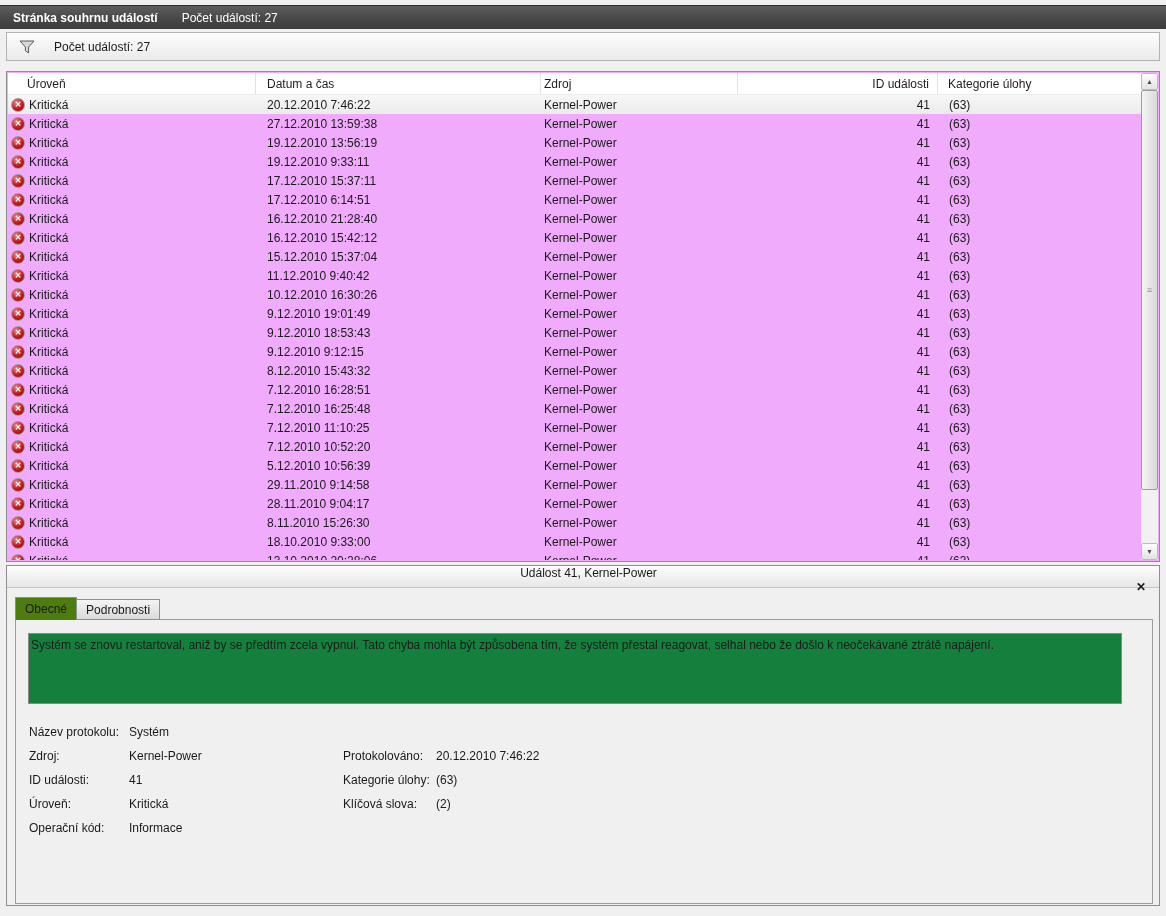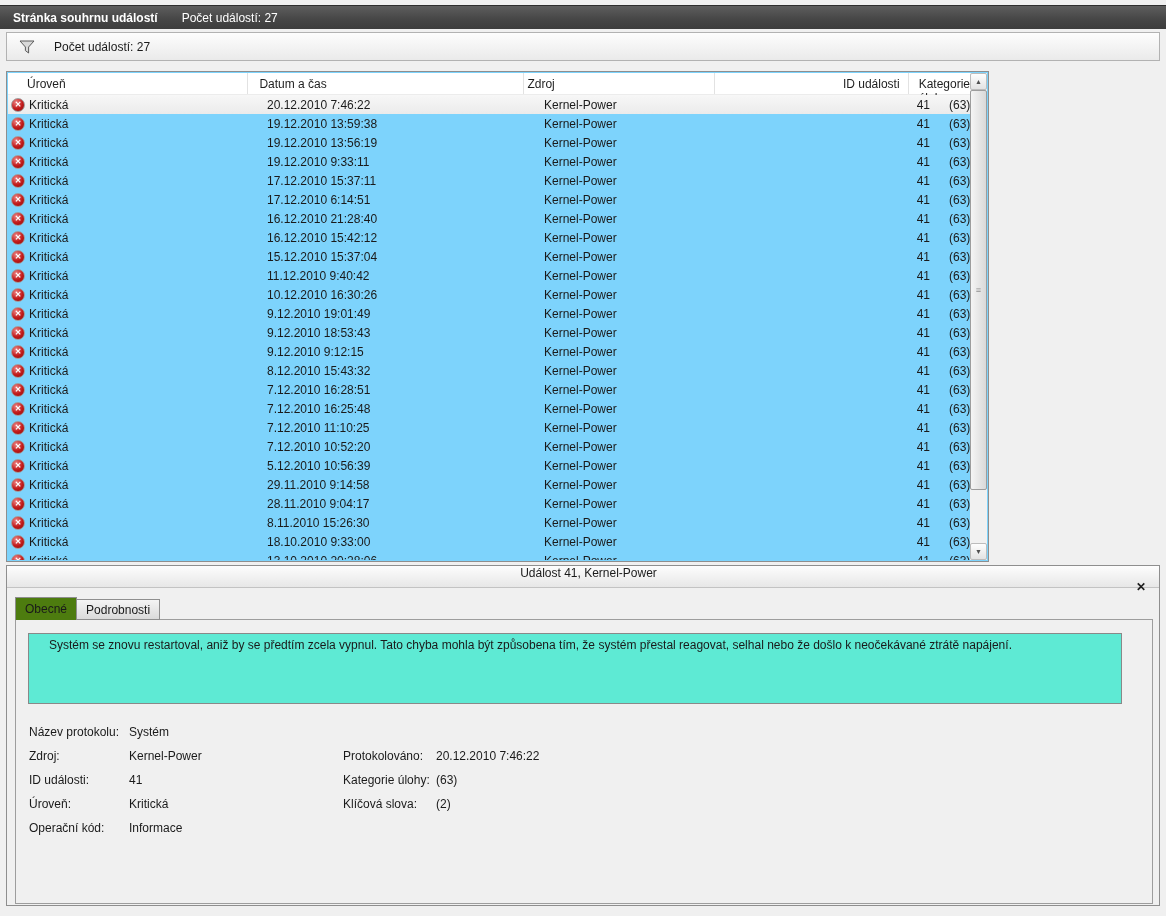--- a/index.html
+++ b/index.html
@@ -24,22 +24,22 @@
   .filterbar {
     position:absolute; left:6px; top:32px; width:1154px; height:29px;
     border:1px solid #b2b2b2;
     background:linear-gradient(#fdfdfd,#eaeaea);
     display:flex; align-items:center;
   }
   .funnel { margin-left:12px; width:16px; height:14px; display:inline-block; }
   .filterbar .flabel { margin-left:19px; }
   
   .tablebox {
-    position:absolute; left:6px; top:71px; width:983px; height:491px;
-    border:1px solid #8e8e8e; background:#7dd3fc;
+    position:absolute; left:6px; top:71px; width:1154px; height:491px;
+    border:1px solid #8e8e8e; background:#f0abfc;
   }
   .thead {
     position:absolute; left:1px; right:18px; top:1px; height:22px;
     display:flex; background:#fff; border-bottom:1px solid #ececec;
     color:#1e1e1e;
   }
   .hcell { border-right:1px solid #e2e2e2; padding-top:4px; }
   .hcell.h-level    { width:248px; padding-left:19px; }
   .hcell.h-date     { width:285px; padding-left:11px; }
   .hcell.h-source   { width:197px; padding-left:3px; }
@@ -102,22 +102,22 @@
   }
   .tab.inactive {
     background:linear-gradient(#f4f4f4,#dadada); height:21px; border-left:none;
   }
   .dcontent {
     position:absolute; left:8px; top:53px; width:1138px; height:285px;
     border:1px solid #9d9d9d; background:#f0f0f0; z-index:1;
   }
   .desc {
     position:absolute; left:12px; top:13px; right:30px; height:71px;
-    border:1px solid #898989; background:#5eead4;
-    padding:3px 20px; overflow:hidden; line-height:1.35;
+    border:1px solid #898989; background:#15803d;
+    padding:3px 2px; overflow:hidden; line-height:1.35;
   }
   .fields { position:absolute; left:13px; top:100px; right:10px; }
   .frow { display:flex; height:24px; align-items:center; }
   .fl-label { width:100px; }
   .fl-value { width:214px; }
   .fr-label { width:93px; }
   .fr-value { flex:1; }
   a.evlink, .evlink { color:var(--link_blue); text-decoration:underline; }
 </style>
 </head>
@@ -156,21 +156,21 @@
         <div class="c id">41</div>
         <div class="c category">(63)</div>
       </div>
       <div class="trow">
         <div class="c level">
           <span class="crit">
             <span class="xg">✕</span>
           </span>
           <span>Kritická</span>
         </div>
-        <div class="c date">19.12.2010 13:59:38</div>
+        <div class="c date">27.12.2010 13:59:38</div>
         <div class="c source">Kernel-Power</div>
         <div class="c id">41</div>
         <div class="c category">(63)</div>
       </div>
       <div class="trow">
         <div class="c level">
           <span class="crit">
             <span class="xg">✕</span>
           </span>
           <span>Kritická</span>

